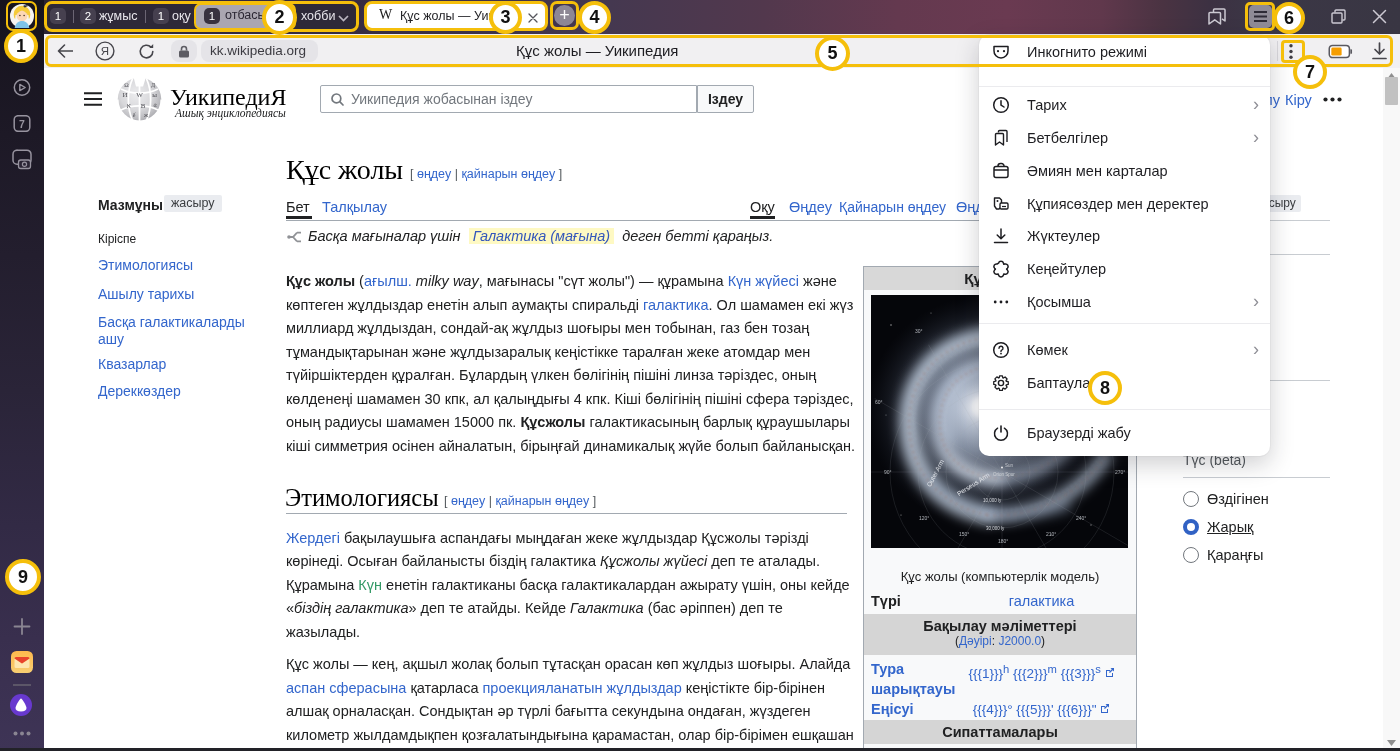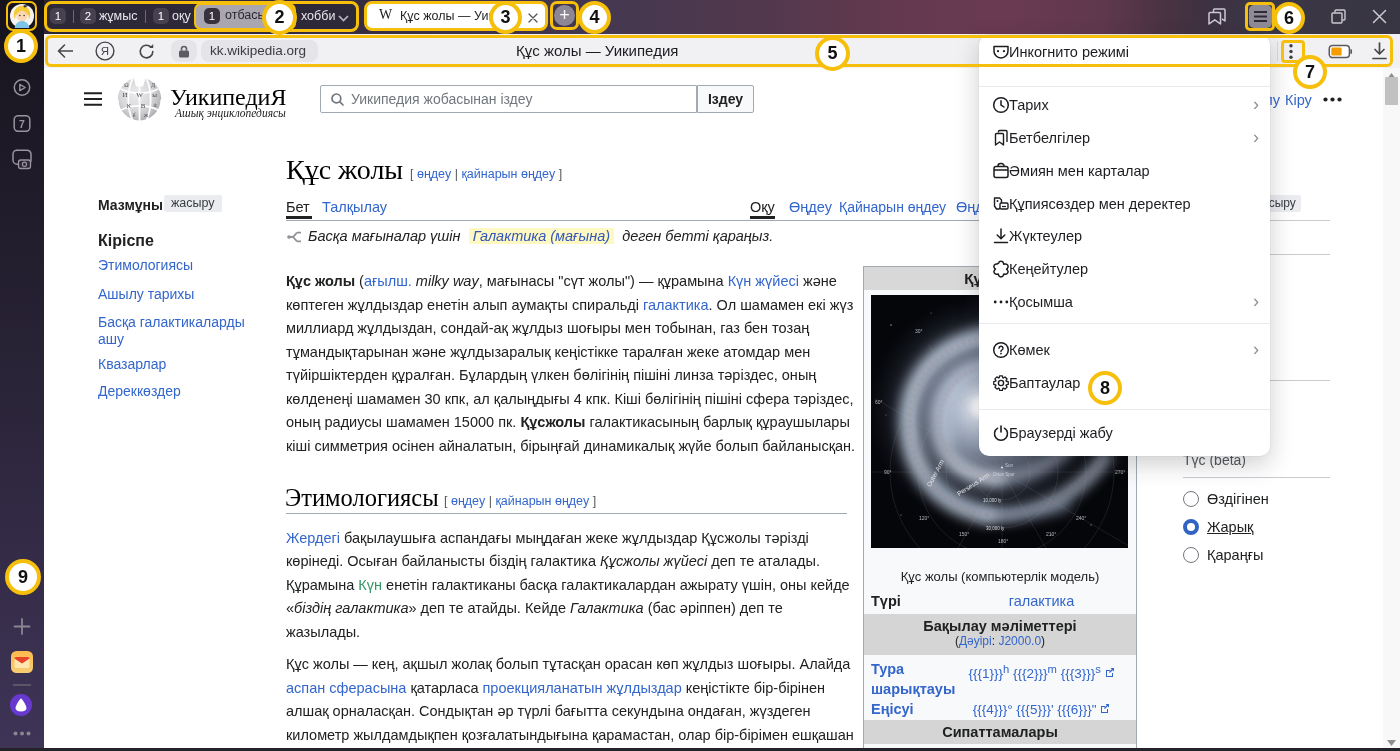--- a/index.html
+++ b/index.html
@@ -33,21 +33,21 @@
 .pill { position:absolute; background:#e5e4e8; border-radius:8px; }
 
 
 #content { left:44px; top:68px; width:1356px; height:683px; background:#fff; z-index:1; overflow:hidden; }
 .blue { color:#3366cc; text-decoration:none; }
 .wikibody { font-size:14.5px; line-height:23.5px; color:#202122; white-space:nowrap; }
 
 
 #menu { left:979px; top:35px; width:291px; height:421px; background:#fff; border-radius:10px; box-shadow:0 8px 24px rgba(30,30,40,.22), 0 0 0 1px rgba(0,0,0,.03); z-index:40; }
 .mitem { position:absolute; left:0; width:100%; height:33px; font-size:14.5px; color:#1d1d21; }
-.mitem .txt { position:absolute; left:30px; top:50%; transform:translateY(-50%); }
+.mitem .txt { position:absolute; left:48px; top:50%; transform:translateY(-50%); }
 .mitem .mico { position:absolute; left:13px; top:50%; transform:translateY(-50%); width:18px; height:18px; }
 .mitem .chev { position:absolute; right:11px; top:50%; transform:translateY(-52%); color:#8f8f96; font-size:18px; }
 .msep { position:absolute; left:0px; width:100%; height:1px; background:#ebebee; }
 
 
 .obox { position:absolute; border:3px solid #f5bf0b; z-index:50; }
 .ocircle { position:absolute; background:#fff; border:4px solid #f5bf0b; border-radius:50%; z-index:51; text-align:center; font-weight:bold; color:#111; font-size:18px; }
 </style>
 </head>
 <body>
@@ -97,21 +97,21 @@
   <div class="abs" style="left:1186px;top:24px;font-size:14.5px;"><span class="blue">Тіркелу</span></div>
   <div class="abs" style="left:1241px;top:24px;font-size:14.5px;"><span class="blue">Кіру</span></div>
   <svg class="abs" style="left:1279px;top:29px;" width="19" height="5" viewBox="0 0 19 5">
       <circle cx="2.5" cy="2.5" r="2.1" fill="#202122"></circle>
       <circle cx="9.5" cy="2.5" r="2.1" fill="#202122"></circle>
       <circle cx="16.5" cy="2.5" r="2.1" fill="#202122"></circle>
     </svg>
 
   <div class="abs" style="left:54px;top:129px;font-size:14px;font-weight:bold;color:#202122;">Мазмұны</div>
   <div class="abs" style="left:120px;top:127px;background:#eaecf0;border-radius:2px;font-size:12.5px;color:#3a3d40;padding:1px 7px 2px;">жасыру</div>
-  <div class="abs" style="left:54px;top:164px;font-size:16px;font-weight:bold;color:#202122;">Кіріспе</div>
+  <div class="abs" style="left:54px;top:164px;font-size:12px;font-weight:normal;color:#202122;">Кіріспе</div>
   <div class="abs" style="left:54px;top:189px;font-size:14px;"><span class="blue">Этимологиясы</span></div>
   <div class="abs" style="left:54px;top:217.5px;font-size:14px;"><span class="blue">Ашылу тарихы</span></div>
   <div class="abs" style="left:54px;top:246px;width:160px;font-size:14px;line-height:16.5px;"><span class="blue">Басқа галактикаларды ашу</span></div>
   <div class="abs" style="left:54px;top:288px;font-size:14px;"><span class="blue">Квазарлар</span></div>
   <div class="abs" style="left:54px;top:315px;font-size:14px;"><span class="blue">Дереккөздер</span></div>
 
   <div class="abs" style="left:242px;top:86px;font-family:'Liberation Serif',serif;font-size:28px;color:#000;">Құс жолы</div>
   <div class="abs" style="left:366px;top:99px;font-size:12.5px;color:#54595d;">[ <span class="blue">өңдеу</span> | <span class="blue">қайнарын өңдеу</span> ]</div>
   <div class="abs" style="left:242px;top:131px;font-size:14.5px;color:#202122;">Бет</div>
   <div class="abs" style="left:242px;top:148px;width:26px;height:3px;background:#202122;"></div>

